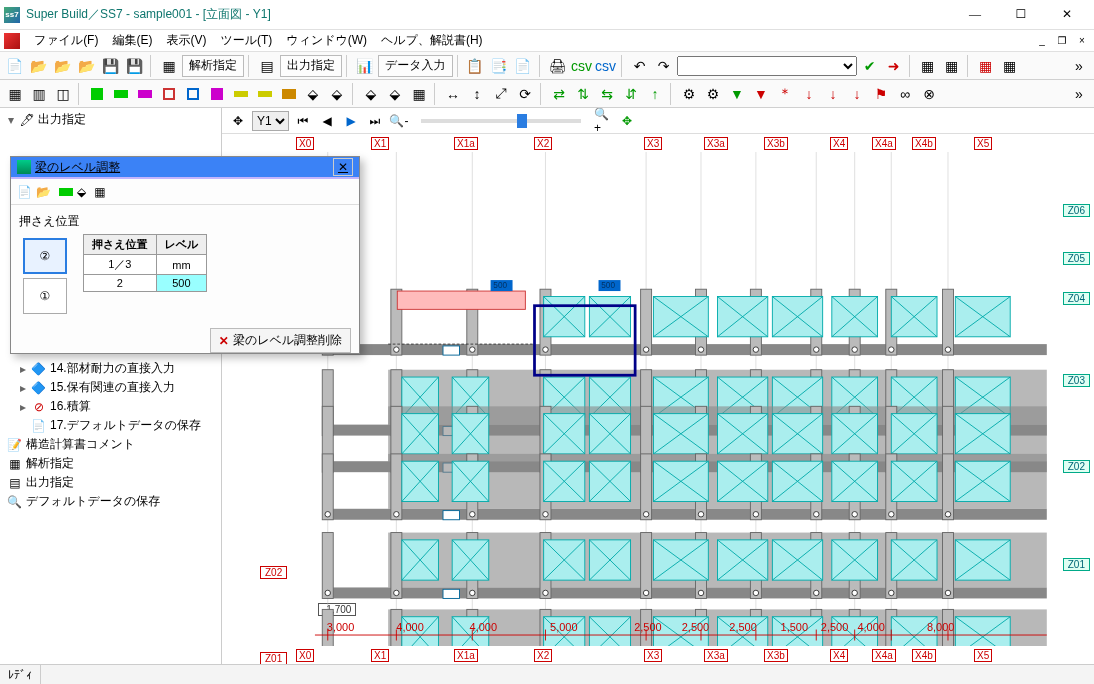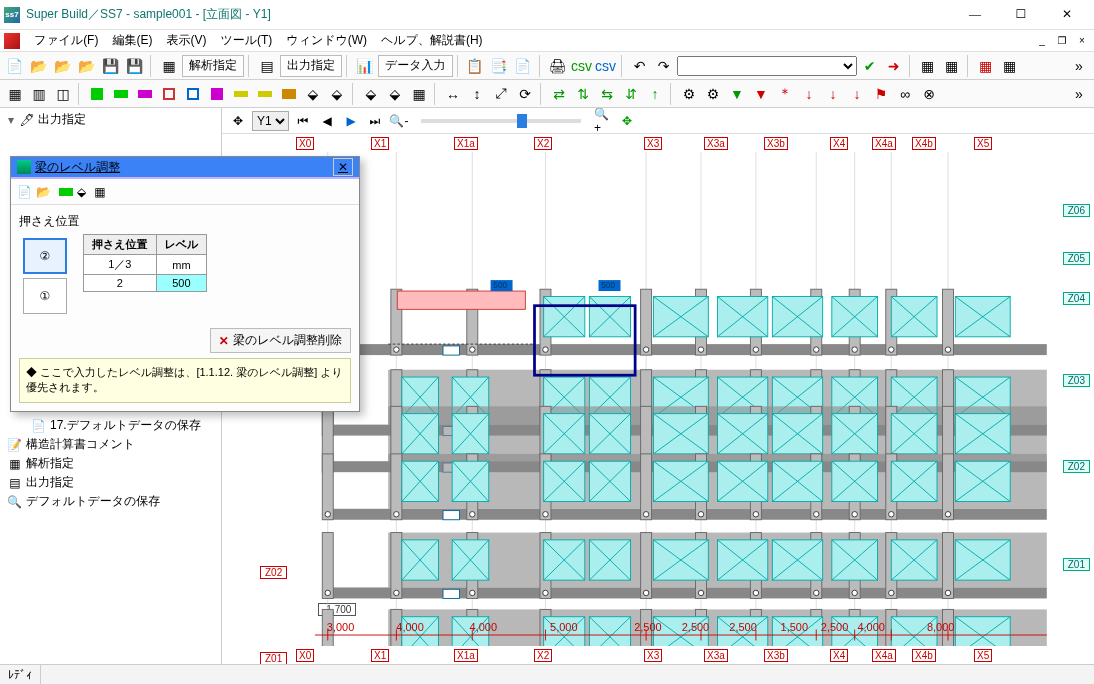--- a/index.html
+++ b/index.html
@@ -741,19 +741,18 @@
               <td>2</td>
               <td class="hi">500</td>
             </tr>
       </tbody>
         </table>
     </div>
     <button class="del-btn">
         <span class="x">✕</span>
         <span>梁のレベル調整削除</span>
       </button>
-    <div class="note-box">◆ ここで入力したレベル調整は、[1.1.12. 梁のレベル調整] より優先されます。</div>
   </div>
 </div>
 
 <div class="statusbar">
   <div class="cell">ﾚﾃﾞｨ</div>
 </div>
 
 </body></html>

